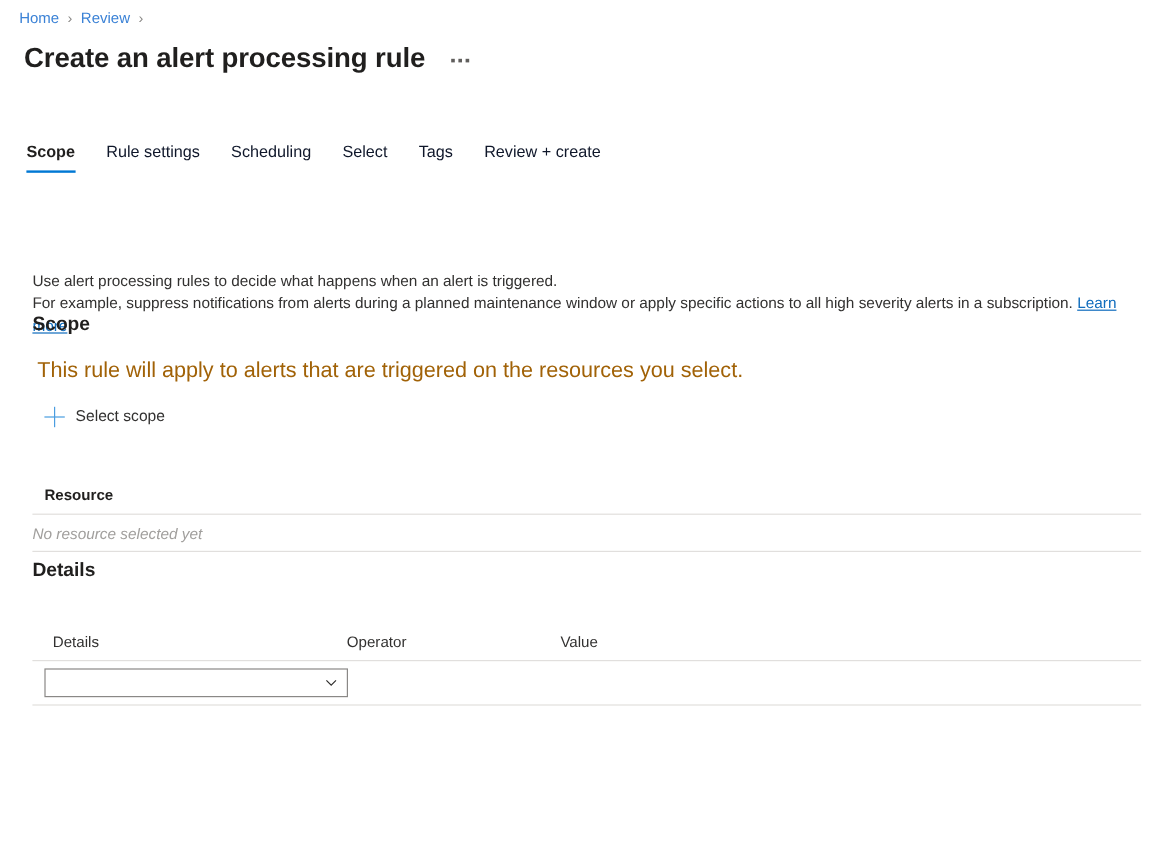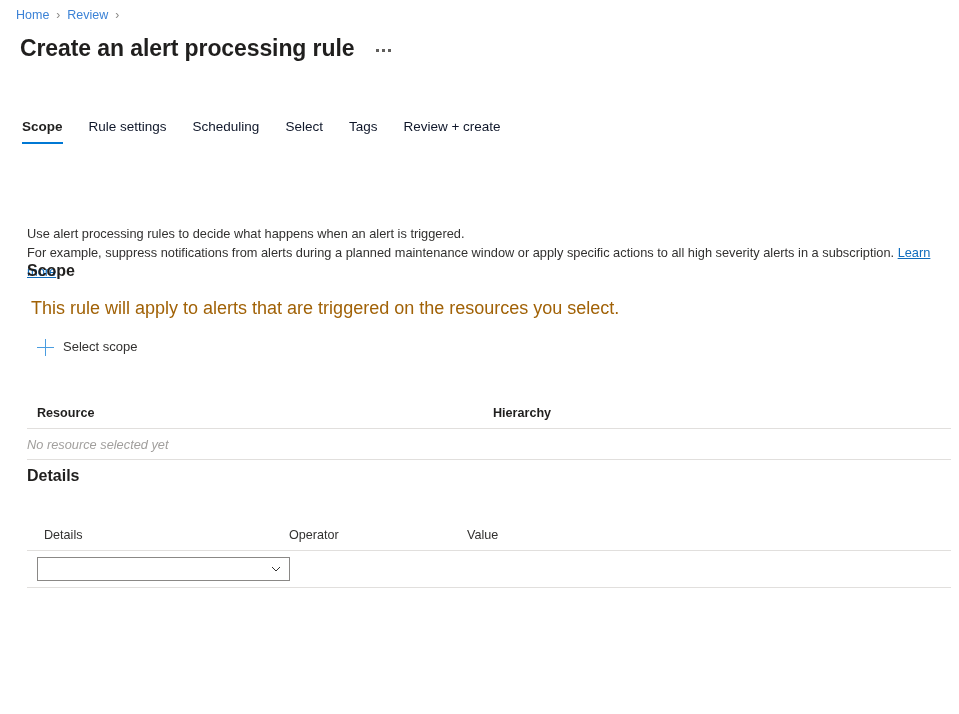--- a/index.html
+++ b/index.html
@@ -293,21 +293,20 @@
 <div class="section-sub">This rule will apply to alerts that are triggered on the resources you select.</div>
 
 <button class="select-scope-btn">
   <span class="plus-icon"></span>
   <span class="select-scope-label">Select scope</span>
 </button>
 
 <div class="grid" id="resource-grid">
   <div class="grid-head">
     <div class="cell-resource">Resource</div>
-    <div class="cell-hierarchy">Hierarchy</div>
   </div>
   <div class="grid-row">
     <div class="empty-text">No resource selected yet</div>
   </div>
 </div>
 
 <h2 class="section-heading" id="filter-heading">Details</h2>
 
 <div class="grid" id="filter-grid">
   <div class="grid-head normal-weight">

